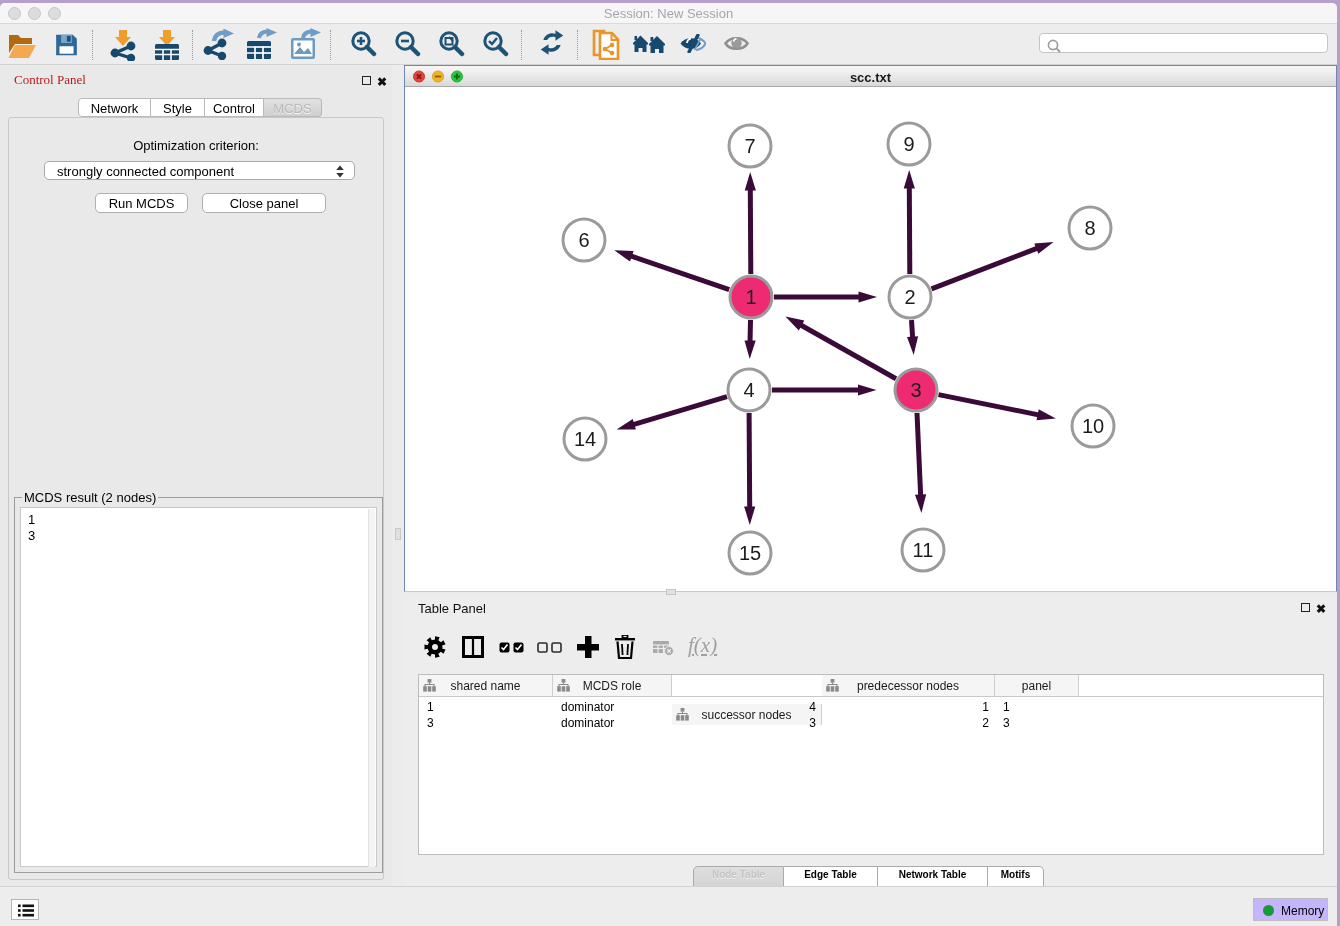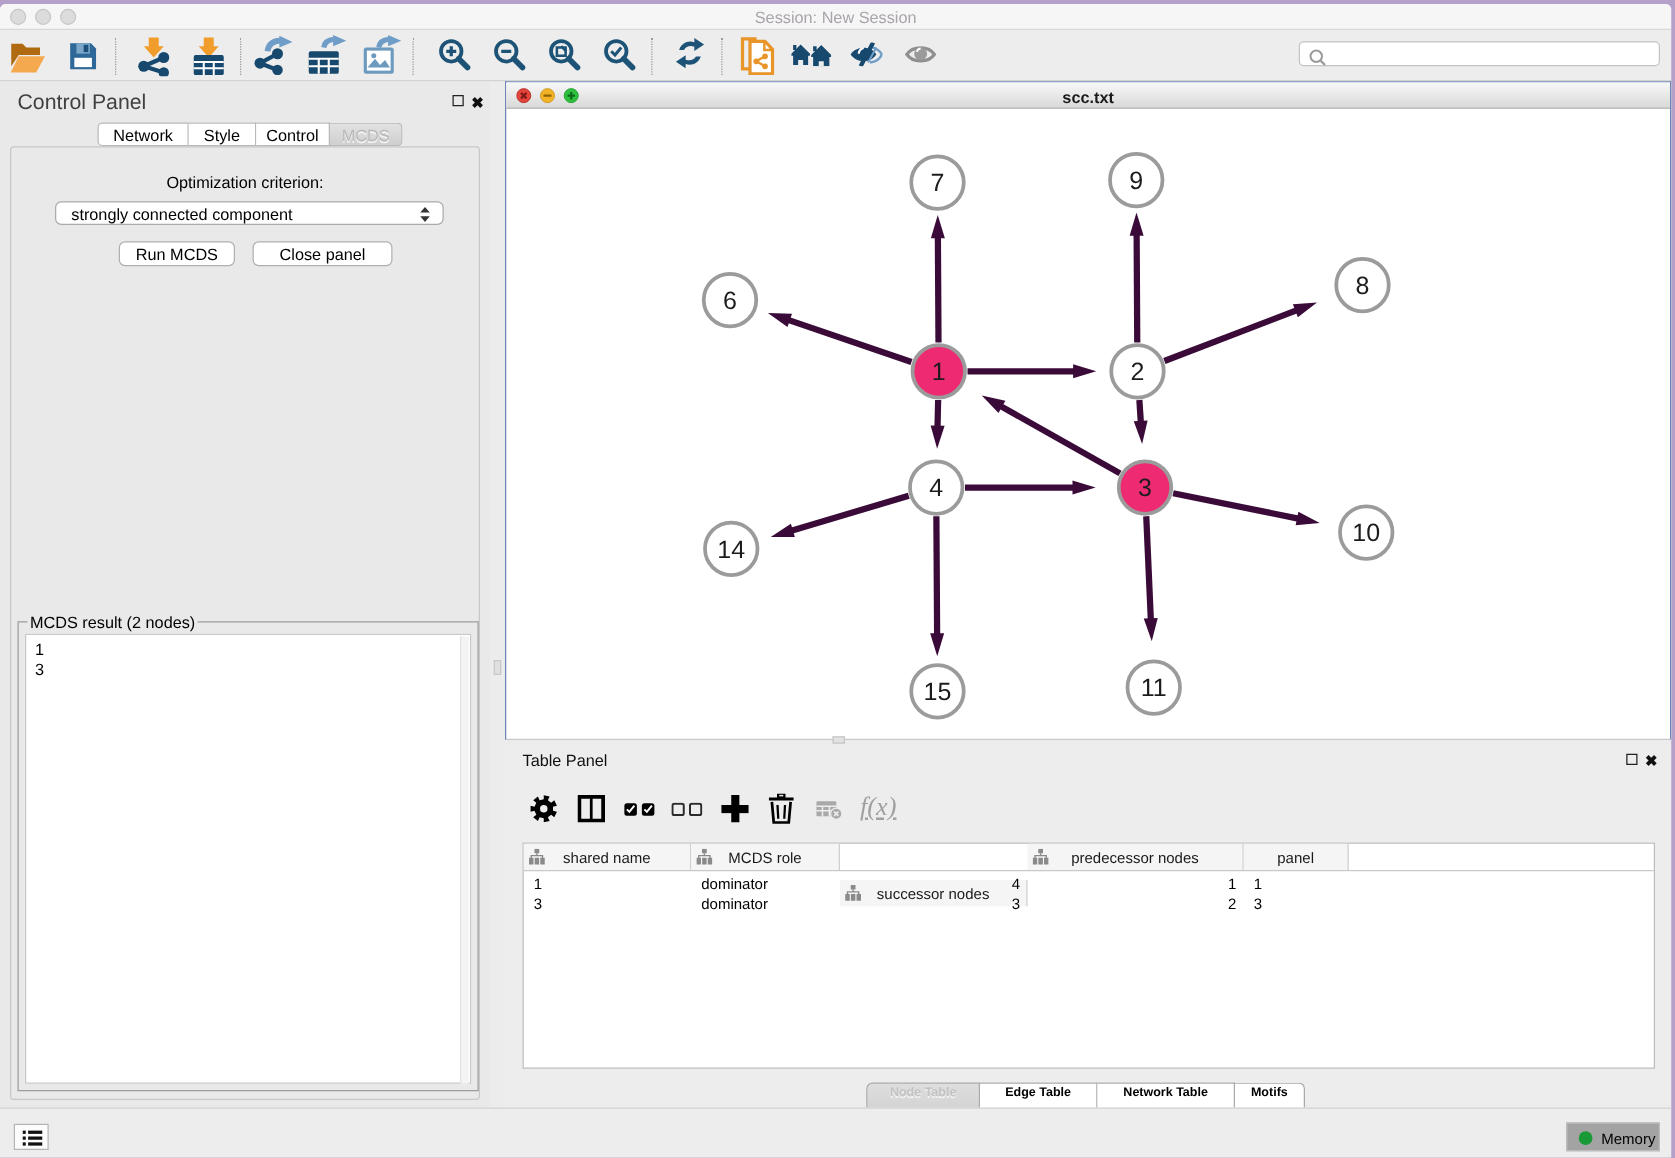--- a/index.html
+++ b/index.html
@@ -10,21 +10,21 @@
 #titlebar { position:absolute; left:0; top:0; width:100%; height:21px; background:#f6f6f6; border-bottom:1px solid #d8d8d8; }
 .tl { position:absolute; top:4px; width:13px; height:13px; border-radius:50%; background:#dcdcdc; border:1px solid #c6c6c6; }
 #title-text { position:absolute; top:3px; left:0; width:100%; text-align:center; font-size:13px; color:#a9a4ab; }
 
 #toolbar { position:absolute; left:0; top:21px; width:100%; height:41px; background:#ededed; border-bottom:1px solid #d2d2d2; }
 .tbi { position:absolute; top:6px; }
 .tsep { position:absolute; top:6px; width:1px; height:30px; border-left:1px dotted #9a9a9a; }
 #searchbox { position:absolute; left:1039px; top:9px; width:289px; height:20px; background:#fff; border:1px solid #c4c4c4; border-radius:4px; }
 
 #cpanel { position:absolute; left:0; top:62px; width:392px; height:821px; background:#e9e9e9; }
-#cpanel-title { position:absolute; left:14px; top:7px; font-size:17px; color:#404040; }
+#cpanel-title { position:absolute; left:14px; top:7px; font-size:13px; color:#b91c1c;font-family:Liberation Serif, serif; }
 .float-ic { position:absolute; width:9px; height:9px; border:1.5px solid #222; }
 .close-ic { position:absolute; font-size:12px; font-weight:bold; color:#111; line-height:10px; }
 
 .tab { position:absolute; top:33px; height:19px; background:#fff; border:1px solid #b9b9b9; font-size:13px; text-align:center; color:#000; padding-top:2px; }
 #cp-box { position:absolute; left:8px; top:52px; width:376px; height:763px; border:1px solid #c8c8c8; border-radius:3px; background:#e9e9e9; }
 #opt-label { position:absolute; left:0; top:73px; width:100%; text-align:center; font-size:13px; color:#000; }
 #opt-select { position:absolute; left:44px; top:96px; width:311px; height:19px; background:#fff; border:1px solid #ababab; border-radius:5px; font-size:13px; color:#000; padding:2px 0 0 12px; }
 .btn { position:absolute; top:128px; height:20px; background:#fff; border:1px solid #b0b0b0; border-radius:5px; font-size:13px; text-align:center; padding-top:2px; }
 #fieldset { position:absolute; left:14px; top:432px; width:369px; height:376px; border:1px solid #9d9d9d; }
 #fs-legend { position:absolute; left:7px; top:-8px; background:#e9e9e9; font-size:13px; padding:0 2px; color:#000; }
@@ -38,21 +38,21 @@
 #tpanel { position:absolute; left:404px; top:594px; width:933px; height:289px; background:#ededed; }
 #tp-title { position:absolute; left:14px; top:4px; font-size:13px; color:#111; }
 #tp-toolbar { position:absolute; left:14px; top:31px; width:906px; height:38px; }
 #tp-table { position:absolute; left:14px; top:77px; width:906px; height:181px; background:#fff; border:1px solid #bcbcbc; }
 .th { position:absolute; top:0; height:21px; border-right:1px solid #cfcfcf; background:#f5f5f5; font-size:12px; text-align:center; padding-top:4px; color:#1a1a1a; }
 .td { position:absolute; font-size:12px; color:#000; height:16px; }
 .btab { position:absolute; top:269px; height:36px; border:1px solid #aaa; background:#fff; font-size:10px; font-weight:bold; text-align:center; padding-top:2px; color:#000; }
 
 #statusbar { position:absolute; left:0; top:883px; width:100%; height:40px; background:#ededed; border-top:1px solid #d2d2d2; }
 #sb-left { position:absolute; left:11px; top:12px; width:28px; height:21px; background:#fcfcfc; border:1px solid #b5b5b5; }
-#sb-mem { position:absolute; right:9px; top:11px; width:75px; height:23px; background:#a3a3a3; border:1px solid #bdbdbd; font-size:12px; color:#000; }
+#sb-mem { position:absolute; right:9px; top:11px; width:75px; height:23px; background:#c4b5fd; border:1px solid #bdbdbd; font-size:12px; color:#000; }
 </style>
 </head>
 <body>
 <div id="app">
   <div id="titlebar">
     <div class="tl" style="left:8px;"></div>
     <div class="tl" style="left:28px;"></div>
     <div class="tl" style="left:48px;"></div>
     <div id="title-text">Session: New Session</div>
   </div>
@@ -188,21 +188,21 @@
     <div class="tab" style="left:264px; width:58px; border-left:none; border-radius:0 4px 4px 0; background:linear-gradient(#e2e2e2,#cfcfcf); color:#b9b9b9; text-shadow:0 1px 0 #f5f5f5;">MCDS</div>
     <div id="cp-box"></div>
     <div id="opt-select">strongly connected component
       <svg style="position:absolute; right:9px; top:3px;" width="10" height="13" viewBox="0 0 10 13">
         <polygon points="5,0.5 8.8,5 1.2,5" fill="#333"></polygon>
         <polygon points="5,12.5 8.8,8 1.2,8" fill="#333"></polygon>
       </svg>
     </div>
     <div id="opt-label">Optimization criterion:</div>
     <div class="btn" style="left:95px; width:93px;">Run MCDS</div>
-    <div class="btn" style="left:202px; width:112px;">Close panel</div>
+    <div class="btn" style="left:202px; width:124px;">Close panel</div>
     <div id="fieldset">
       <div id="fs-legend">MCDS result (2 nodes)</div>
       <div id="fs-inner">1<br>3<div id="fs-scroll"></div></div>
     </div>
   </div>
   <div id="netwin">
     <div id="nw-titlebar">
       <svg style="position:absolute; left:8px; top:4px;" width="56" height="13" viewBox="0 0 56 13">
           <circle cx="6" cy="6.5" r="5.6" fill="#e5443c" stroke="#b5332c" stroke-width="0.8"></circle>
           <path d="M3.8 4.3 L8.2 8.7 M8.2 4.3 L3.8 8.7" stroke="#7e1b14" stroke-width="1.7"></path>

